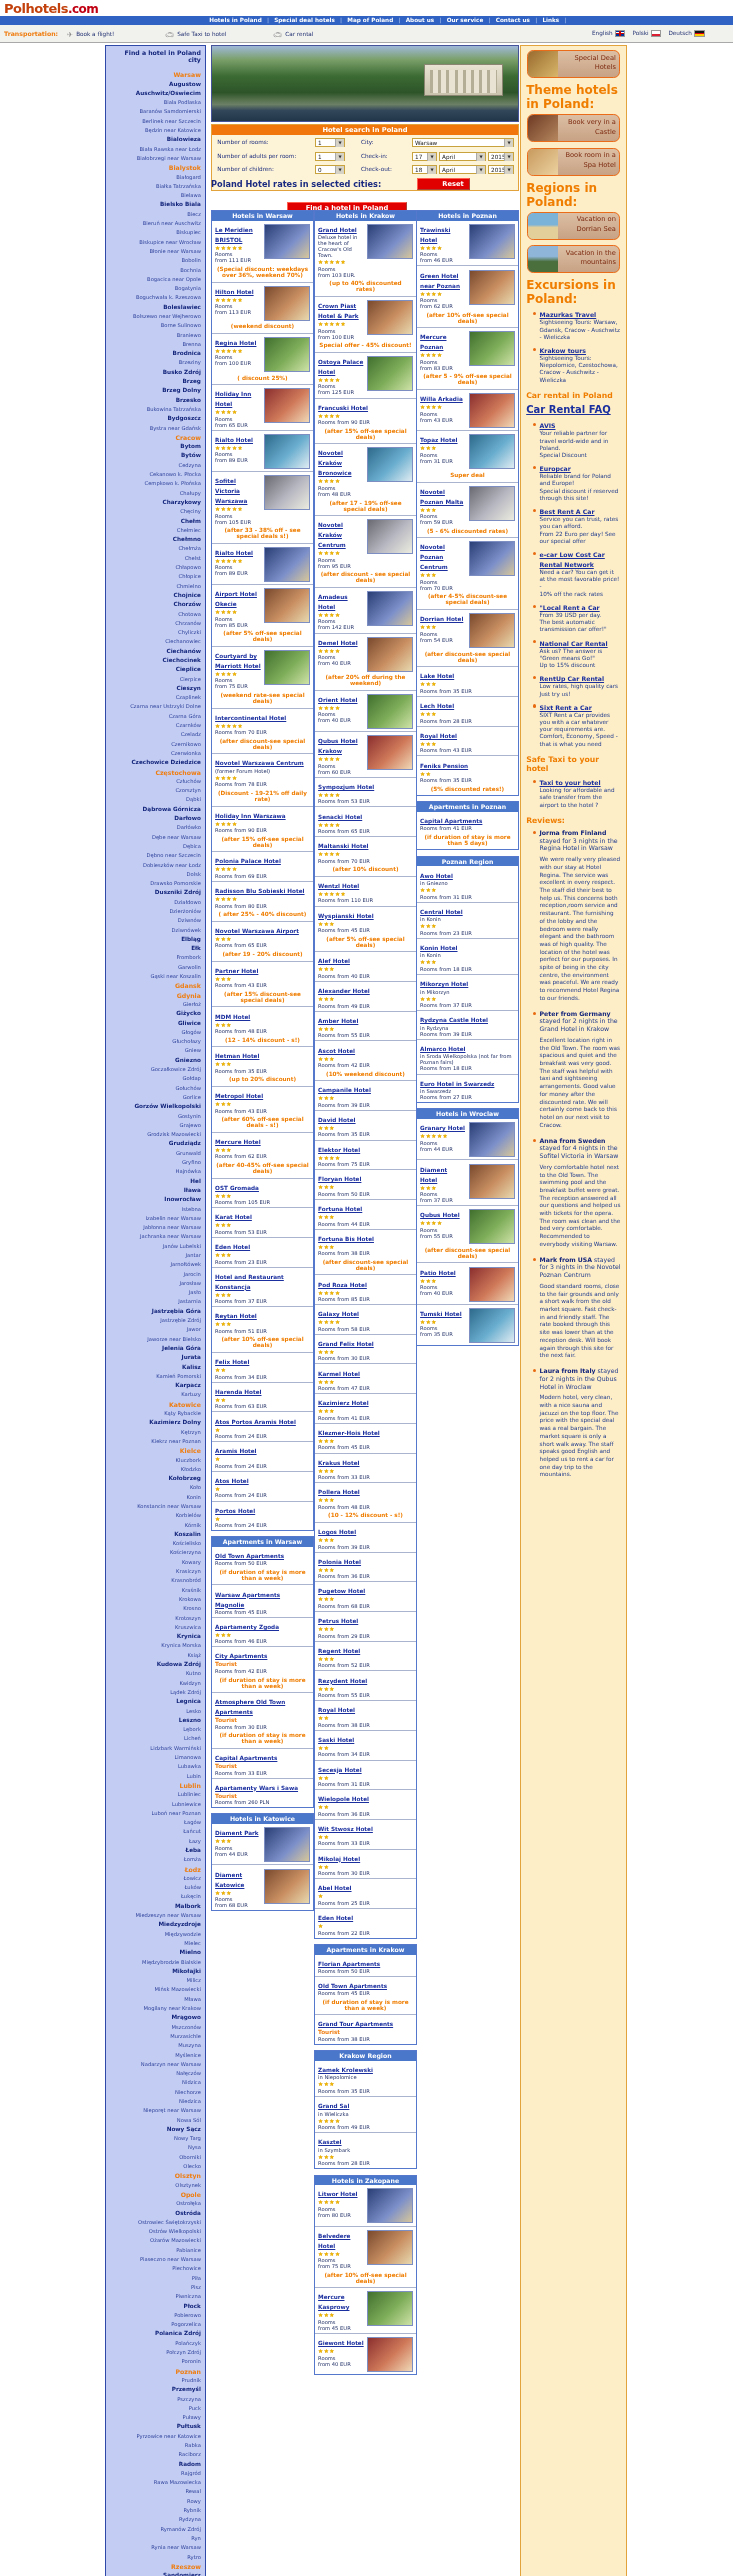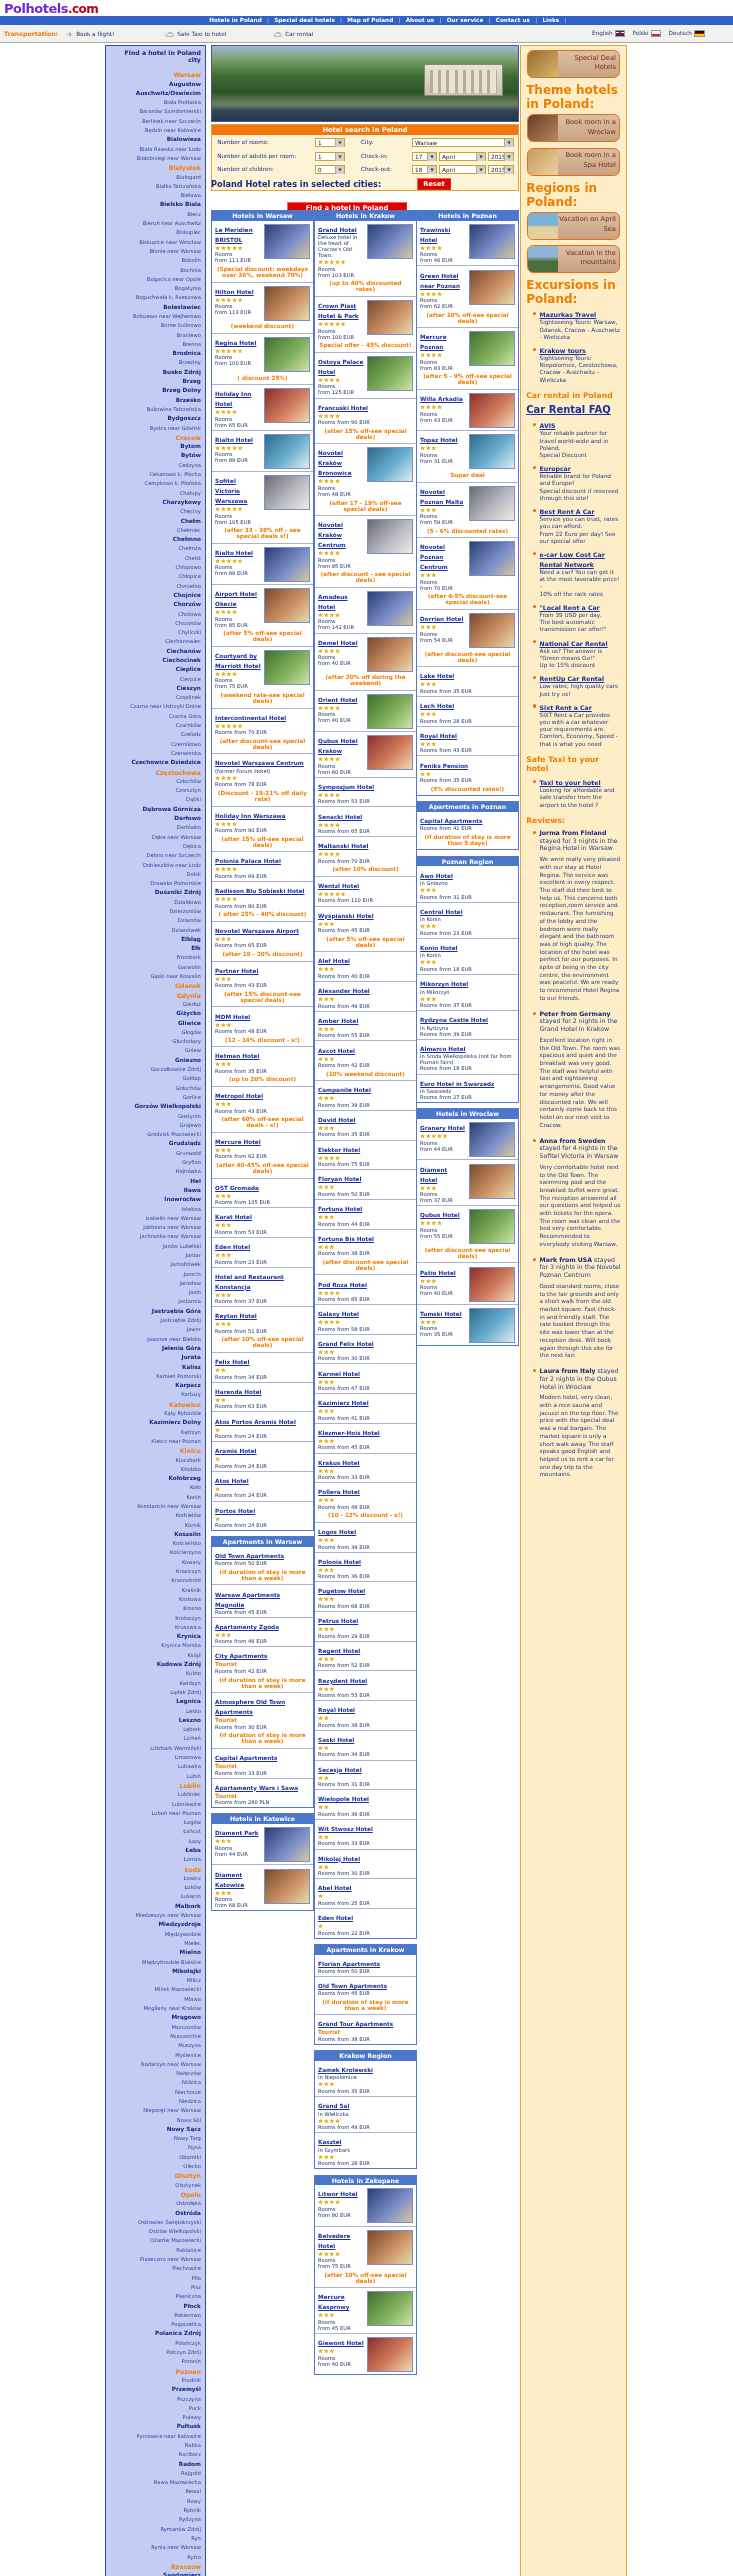--- a/index.html
+++ b/index.html
@@ -1,21 +1,21 @@
 <!DOCTYPE html>
 <html style="font-size:8.2px"><head>
 <meta charset="utf-8">
 <style>
   html,body{margin:0;padding:0;background:#fff;}
   body{width:734px;height:3671px;position:relative;font-family:"DejaVu Sans","Liberation Sans",sans-serif;overflow:hidden;}
   a{text-decoration:underline;cursor:pointer;}
   
   #hdr{position:absolute;left:0;top:0;width:734px;height:15.5px;background:#fff;}
   #logo{position:absolute;left:4.1px;top:0.5px;font-size:13px;font-weight:bold;letter-spacing:-0.5px;}
-  #logo .l1{color:#6d28d9;} #logo .l2{color:#c00012;font-size:12px;}
+  #logo .l1{color:#c2410c;} #logo .l2{color:#c00012;font-size:12px;}
   #nav{position:absolute;left:0;top:15.5px;width:734px;height:9.8px;background:#2f62c3;color:#fff;font-size:5.7px;font-weight:bold;line-height:9.8px;white-space:nowrap;}
   #nav .wrap{margin-left:204px;}
   #nav span.it{padding:0 5.2px;}
   #nav span.sep{color:#9db8e8;}
   
   #tbar{position:absolute;left:0;top:25px;width:734px;height:16.5px;background:#f1f1ee;border-bottom:0.5px solid #a9a9a9;font-size:5.7px;color:#203070;}
   #tbar .tl{position:absolute;left:4.1px;top:4.6px;color:#ef7d10;font-weight:bold;font-size:6.2px;}
   #tbar .ti{position:absolute;top:4.6px;}
   #tbar .icon{color:#8a8a8a;font-size:7.2px;margin-right:3.1px;vertical-align:middle;}
   #langs{position:absolute;left:592px;top:4.6px;font-size:5.7px;color:#203070;}
@@ -403,21 +403,21 @@
   <span class="lab" style="left:149px;top:28px;">Check-in:</span>
   <span class="lab" style="left:149px;top:41px;">Check-out:</span>
   <span class="sel" style="left:200px;top:13.4px;width:102px;"><span>Warsaw</span><span class="ar">▼</span></span>
   <span class="sel" style="left:200px;top:27px;width:25px;"><span>17</span><span class="ar">▼</span></span>
   <span class="sel" style="left:227px;top:27px;width:47px;"><span>April</span><span class="ar">▼</span></span>
   <span class="sel" style="left:276px;top:27px;width:26px;"><span>2015</span><span class="ar">▼</span></span>
   <span class="sel" style="left:200px;top:40px;width:25px;"><span>18</span><span class="ar">▼</span></span>
   <span class="sel" style="left:227px;top:40px;width:47px;"><span>April</span><span class="ar">▼</span></span>
   <span class="sel" style="left:276px;top:40px;width:26px;"><span>2015</span><span class="ar">▼</span></span>
   <span class="rbtn" style="left:75px;top:53px;width:118px;margin-top:24px;">Find a hotel in Poland</span>
-  <span class="rbtn" style="left:205px;top:53px;width:32px;">Reset</span>
+  <span class="rbtn" style="left:205px;top:53px;width:32px;padding-left:19px;">Reset</span>
 </div>
 
 <div id="ratestitle">Poland Hotel rates in selected cities:</div>
 <div id="cols">
   <div class="col" style="left:0px;" id="col0">
       <div class="colsec">
         <div class="colhead">Hotels in Warsaw</div>
         <div class="hentry"><div class="hphoto ph0"></div><a class="hname">Le Meridien BRISTOL</a><div class="stars">★★★★★</div><div class="hprice">
             <div>Rooms</div>
             <div>from 111 EUR</div>
@@ -687,27 +687,27 @@
           </div></div>
       </div>
     </div>
 </div>
 
 <div id="deal"><div class="sbtn">
       <div class="thumb th-gold"></div>
       <div class="cap2">Special Deal Hotels</div>
     </div><div class="shead">Theme hotels in Poland:</div><div class="sbtn">
       <div class="thumb th-castle"></div>
-      <div class="cap2">Book room in a Wroclaw</div>
+      <div class="cap2">Book very in a Castle</div>
     </div><div class="sbtn">
       <div class="thumb th-spa"></div>
       <div class="cap2">Book room in a Spa Hotel</div>
     </div><div class="shead">Regions in Poland:</div><div class="sbtn">
       <div class="thumb th-sea"></div>
-      <div class="cap2">Vacation on April Sea</div>
+      <div class="cap2">Vacation on Dorrian Sea</div>
     </div><div class="sbtn">
       <div class="thumb th-mtn"></div>
       <div class="cap2">Vacation in the mountains</div>
     </div><div class="shead">Excursions in Poland:</div><div class="sbul"><a>Mazurkas Travel</a><div class="bd">Sightseeing Tours: Warsaw, Gdansk, Cracow - Auschwitz - Wieliczka</div></div><div class="sbul"><a>Krakow tours</a><div class="bd">Sightseeing Tours: Niepolomice, Czestochowa, Cracow - Auschwitz - Wieliczka</div></div><div class="bighead">Car rental in Poland</div><a class="faq">Car Rental FAQ</a><div class="sbul"><a>AVIS</a><div class="bd">Your reliable partner for travel world-wide and in Poland.</div><div class="bd red">Special Discount</div></div><div class="sbul"><a>Europcar</a><div class="bd">Reliable brand for Poland and Europe!</div><div class="bd red">Special discount if reserved through this site!</div></div><div class="sbul"><a>Best Rent A Car</a><div class="bd">Service you can trust, rates you can afford.</div><div class="bd red">From 22 Euro per day! See our special offer</div></div><div class="sbul"><a>e-car Low Cost Car Rental Network</a><div class="bd">Need a car? You can get it at the most favorable price! -</div><div class="bd red">10% off the rack rates</div></div><div class="sbul"><a>"Local Rent a Car</a><div class="bd">From 39 USD per day.</div><div class="bd red">The best automatic transmission car offer!"</div></div><div class="sbul"><a>National Car Rental</a><div class="bd">Ask us? The answer is "Green means Go!"</div><div class="bd red">Up to 15% discount</div></div><div class="sbul"><a>RentUp Car Rental</a><div class="bd">Low rates, high quality cars</div><div class="bd red">Just try us!</div></div><div class="sbul"><a>Sixt Rent a Car</a><div class="bd">SIXT Rent a Car provides you with a car whatever your requirements are.</div><div class="bd red">Comfort, Economy, Speed - that is what you need</div></div><div class="bighead">Safe Taxi to your hotel</div><div class="sbul"><a>Taxi to your hotel</a><div class="bd">Looking for affordable and safe transfer from the airport to the hotel ?</div></div><div class="bighead">Reviews:</div><div class="rev">
       <div class="who"><b>Jorma from Finland</b> stayed for 3 nights in the Regina Hotel in Warsaw</div>
       <div class="txt">We were really very pleased with our stay at Hotel Regina. The service was excellent in every respect. The staff did their best to help us. This concerns both reception,room service and restaurant. The furnishing of the lobby and the bedroom were really elegant and the bathroom was of high quality. The location of the hotel was perfect for our purposes. In spite of being in the city centre, the environment was peaceful. We are ready to recommend Hotel Regina to our friends.</div>
     </div><div class="rev">
       <div class="who"><b>Peter from Germany</b> stayed for 2 nights in the Grand Hotel in Krakow</div>
       <div class="txt">Excellent location right in the Old Town. The room was spacious and quiet and the breakfast was very good. The staff was helpful with taxi and sightseeing arrangements. Good value for money after the discounted rate. We will certainly come back to this hotel on our next visit to Cracow.</div>
     </div><div class="rev">

